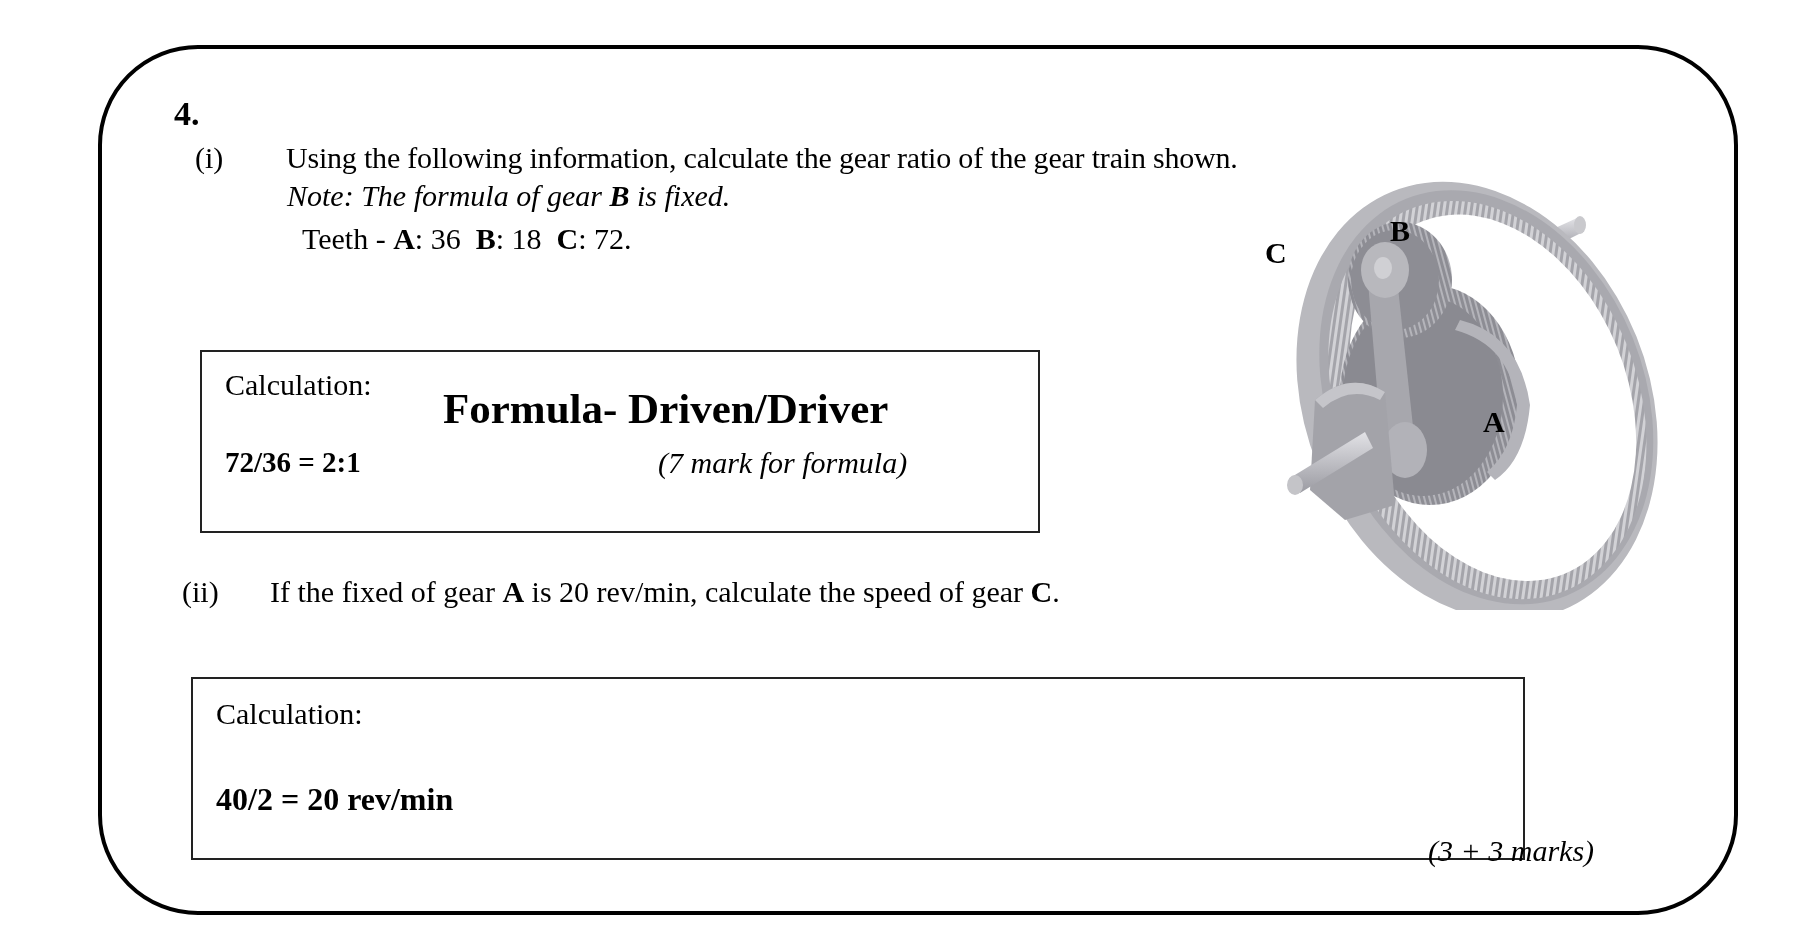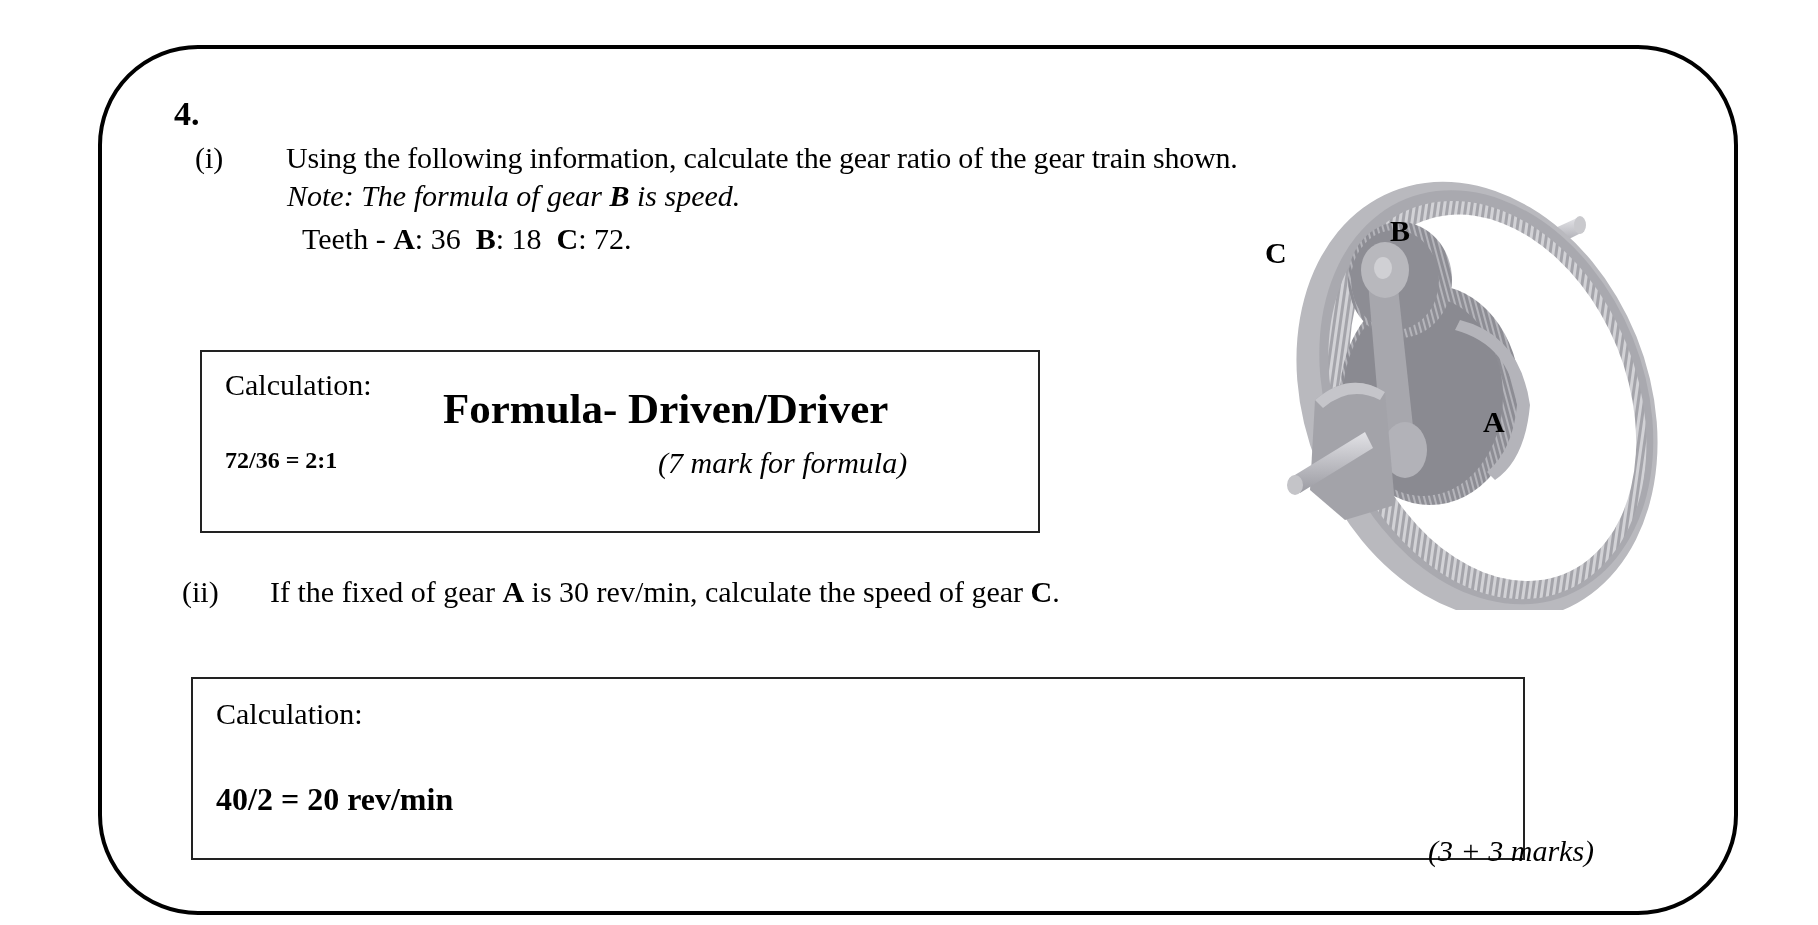--- a/index.html
+++ b/index.html
@@ -20,37 +20,37 @@
 <body>
 
 <div class="frame"></div>
 
 <div class="abs qnum" style="left:174px; top:97px;">4.</div>
 
 <div class="abs t30" style="left:195px; top:143px;">(i)</div>
 <div class="abs t30" style="left:286px; top:143px; letter-spacing:-0.2px;">Using the following information, calculate the gear ratio of the gear train shown.</div>
 
 <div class="abs t30 it" style="left:287px; top:181px;">
-  <span>Note: The formula of gear </span><span class="b">B</span><span> is speed.</span>
+  <span>Note: The formula of gear </span><span class="b">B</span><span> is fixed.</span>
 </div>
 
 <div class="abs t30" style="left:302px; top:224px;">
   <span>Teeth - </span><span class="b">A</span><span>: </span><span>36</span>&nbsp;&nbsp;<span class="b">B</span><span>: </span><span>18</span>&nbsp;&nbsp;<span class="b">C</span><span>: </span><span>72.</span>
 </div>
 
 <div class="box" style="left:200px; top:320px; width:840px; height:183px;">
   <div class="abs t30" style="left:23px; top:18px;">Calculation:</div>
   <div class="abs b" style="left:241px; top:35px; font-size:43px;">Formula- Driven/Driver</div>
-  <div class="abs b" style="left:23px; top:96px; font-size:24px;">72/36 = 2:1</div>
+  <div class="abs b" style="left:23px; top:96px; font-size:29px;">72/36 = 2:1</div>
   <div class="abs t30 it" style="left:456px; top:96px;">(7 mark for formula)</div>
 </div>
 
 <div class="abs t30" style="left:182px; top:577px;">(ii)</div>
 <div class="abs t30" style="left:270px; top:577px;">
-  <span>If the fixed of gear </span><span class="b">A</span><span> is 30 rev/min, calculate the speed of gear </span><span class="b">C</span><span>.</span>
+  <span>If the fixed of gear </span><span class="b">A</span><span> is 20 rev/min, calculate the speed of gear </span><span class="b">C</span><span>.</span>
 </div>
 
 <div class="box" style="left:191px; top:647px; width:1334px; height:183px;">
   <div class="abs t30" style="left:23px; top:20px;">Calculation:</div>
   <div class="abs b" style="left:23px; top:104px; font-size:32px;">40/2 = 20 rev/min</div>
 </div>
 
 <div class="abs t30 it" style="left:1428px; top:836px;font-style:italic;">(3 + 3 marks)</div>
 
 <div class="gear-fig">

